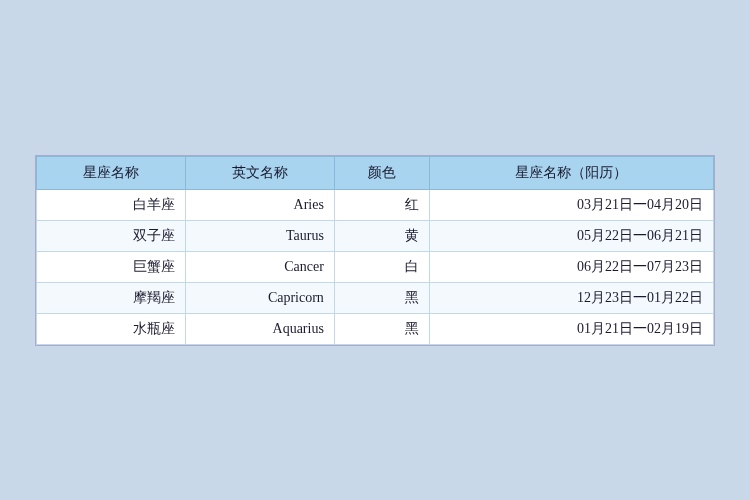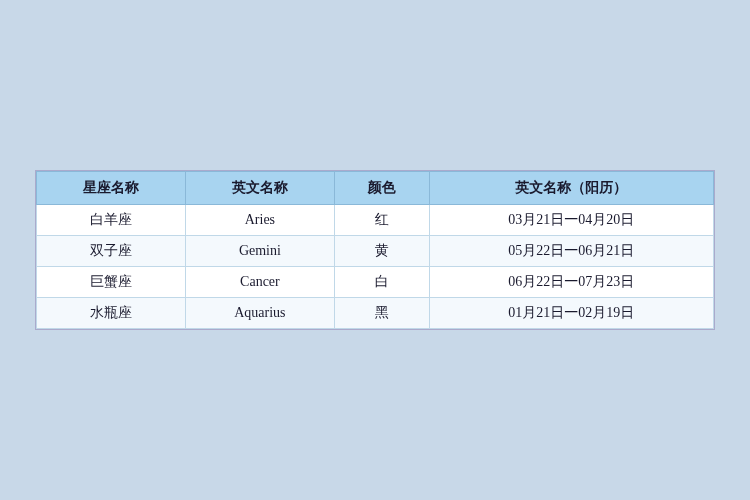--- a/index.html
+++ b/index.html
@@ -22,72 +22,78 @@
       width: 100%;
       border-collapse: collapse;
     }
     thead tr {
       background-color: #a8d4f0;
     }
     thead th {
       border: 1px solid #8ab8d8;
       padding: 7px 10px;
       text-align: center;
-      font-weight: bold;
+      font-weight: normal;
       color: #1a1a2e;
       font-size: 14px;
     }
     tbody tr {
       background-color: #ffffff;
     }
     tbody tr:nth-child(even) {
       background-color: #f4f9fd;
     }
     tbody td {
       border: 1px solid #c0d8e8;
       padding: 6px 10px;
-      text-align: center;
+      text-align: right;
       color: #1a1a2e;
       font-size: 14px;
     }
     tbody td:first-child {
       font-size: 14px;
     }
   </style>
 </head>
 <body>
 
 <div class="table-container">
   <table>
     <thead>
       <tr>
         <th>星座名称</th>
         <th>英文名称</th>
         <th>颜色</th>
-        <th>英文名称（阳历）</th>
+        <th>星座名称（阳历）</th>
       </tr>
     </thead>
     <tbody id="table-body">
     <tr>
           <td>白羊座</td>
           <td>Aries</td>
           <td>红</td>
           <td>03月21日一04月20日</td>
         </tr>
         <tr>
           <td>双子座</td>
-          <td>Gemini</td>
+          <td>Taurus</td>
           <td>黄</td>
           <td>05月22日一06月21日</td>
         </tr>
         <tr>
           <td>巨蟹座</td>
           <td>Cancer</td>
           <td>白</td>
           <td>06月22日一07月23日</td>
+        </tr>
+        <tr>
+          <td>摩羯座</td>
+          <td>Capricorn</td>
+          <td>黑</td>
+          <td>12月23日一01月22日</td>
         </tr>
         <tr>
           <td>水瓶座</td>
           <td>Aquarius</td>
           <td>黑</td>
           <td>01月21日一02月19日</td>
         </tr>
       </tbody>
   </table>
 </div>

